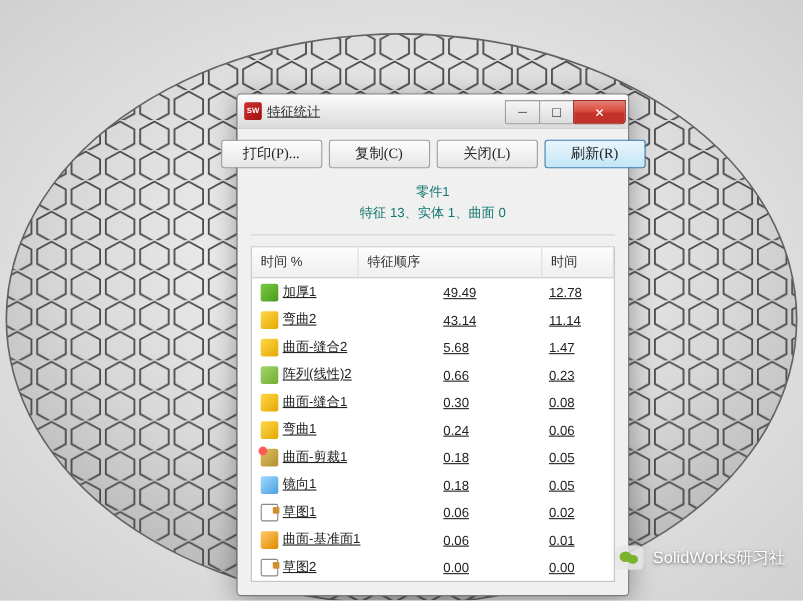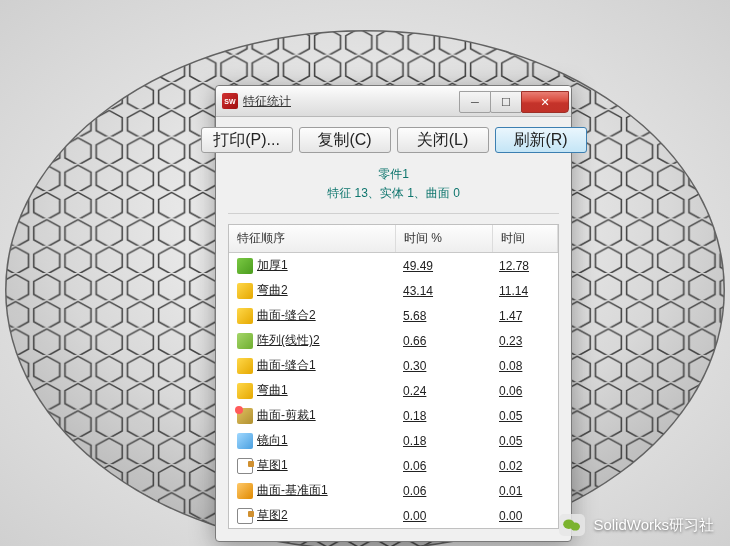--- a/index.html
+++ b/index.html
@@ -95,26 +95,27 @@
     justify-content: center;
     gap: 6px;
     padding: 10px 12px 8px;
   }
   .btn {
     min-width: 70px;
     height: 24px;
     background: linear-gradient(to bottom, #fdfdfd, #e6e6e6);
     border: 1px solid #9e9e9e;
     border-radius: 3px;
-    font-size: 16px;
+    font-size: 13px;
     color: #222;
     display: flex;
     align-items: center;
     justify-content: center;
     padding: 0 10px;
+    font-family: Liberation Serif, serif;
   }
   .btn.active {
     border-color: #3c7fb1;
     background: linear-gradient(to bottom, #eaf6fd, #c4e5f6);
   }
   .info-block {
     text-align: center;
     font-size: 12px;
     color: #0f766e;
     line-height: 1.6;
@@ -174,21 +175,21 @@
   .ico-pattern { background: linear-gradient(135deg,#a5d66a,#6fae30); }
   .ico-surf { background: linear-gradient(135deg,#ffc96a,#e08a00); }
   .ico-trim { background: linear-gradient(135deg,#e0c060,#b09030); position:relative; }
   .ico-trim::after{content:"";position:absolute;top:-2px;left:-2px;width:8px;height:8px;border-radius:50%;background:#ff5a5a;}
   .ico-mirror { background: linear-gradient(135deg,#a0d8ff,#4aa0e0); }
   .ico-sketch { background: #fff; border:1px solid #888; box-sizing:border-box; position:relative; }
   .ico-sketch::before{content:"";position:absolute;top:2px;right:-2px;width:6px;height:6px;background:#d09030;border-radius:1px;}
   .watermark {
     position: absolute;
     right: 16px;
-    bottom: 10px;
+    bottom: 28px;
     display: flex;
     align-items: center;
     gap: 8px;
     color: #fff;
     font-size: 15px;
     font-weight: 500;
     text-shadow: 0 1px 3px rgba(0,0,0,0.6);
   }
   .wm-icon {
     width: 26px;
@@ -247,22 +248,22 @@
     <div class="btn active">刷新(R)</div>
   </div>
 
   <div class="info-block">
     <div>零件1</div>
     <div>特征 13、实体 1、曲面 0</div>
   </div>
 
   <div class="table-container">
     <div class="table-header">
+      <div class="th col-pct">时间 %</div>
       <div class="th col-name">特征顺序</div>
-      <div class="th col-pct">时间 %</div>
       <div class="th col-time">时间</div>
     </div>
     <div class="table-body" id="table-body">
         <div class="tr">
           <div class="td col-name">
             <span class="feat-icon ico-green"></span>
             <span>加厚1</span>
           </div>
           <div class="td col-pct">49.49</div>
           <div class="td col-time">12.78</div>

